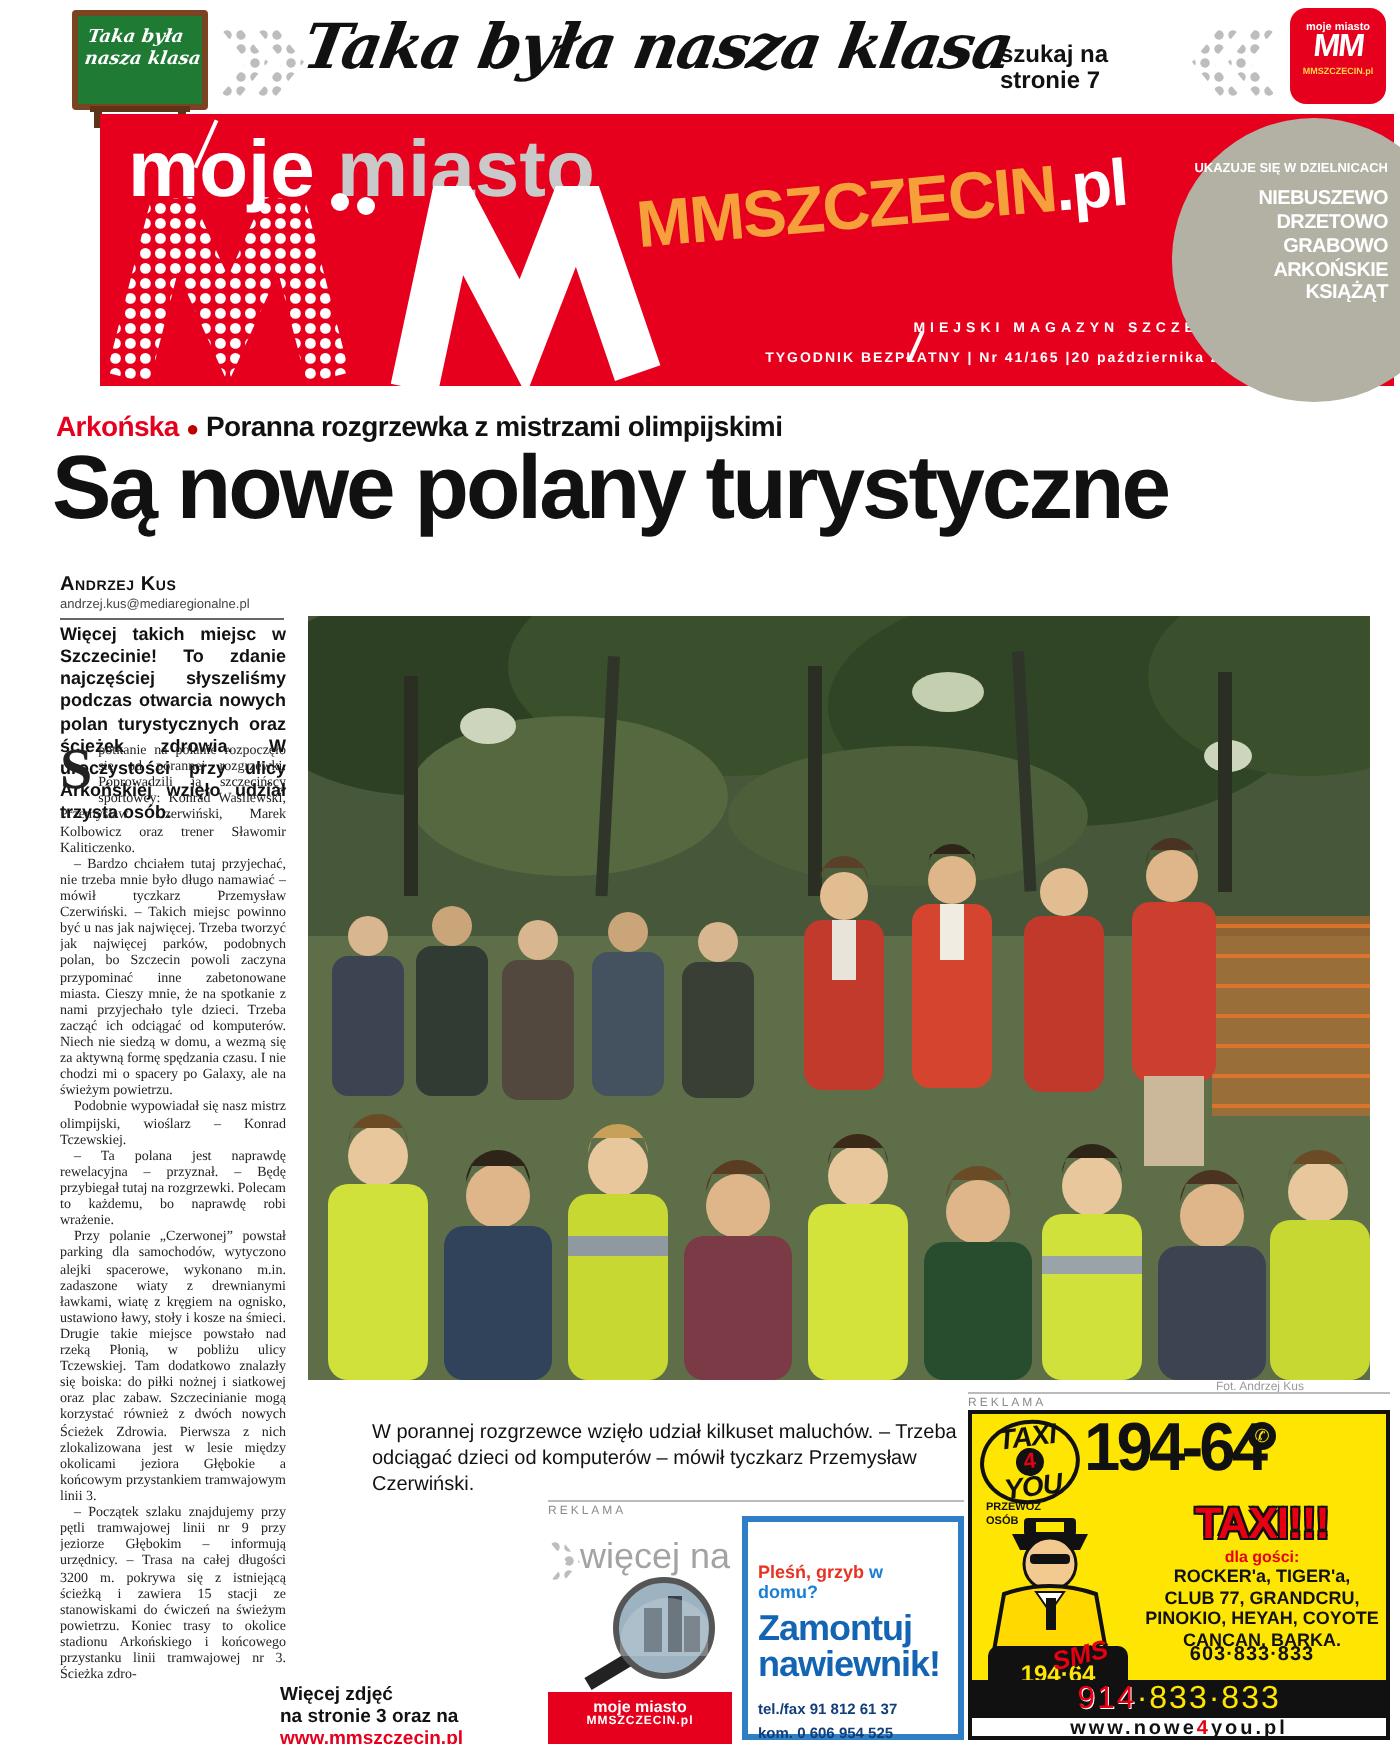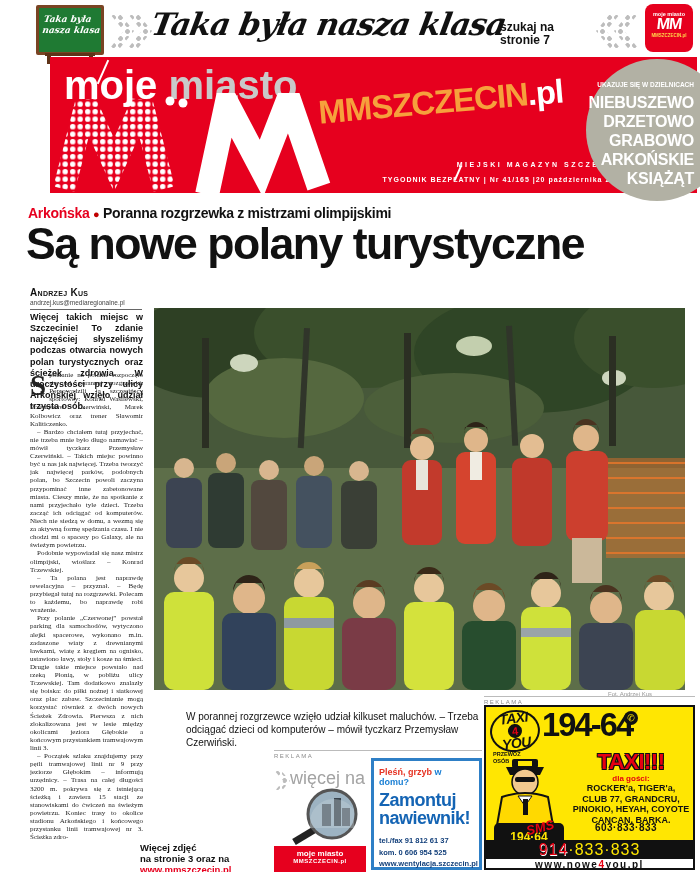--- a/index.html
+++ b/index.html
@@ -31,21 +31,21 @@
   .mh-miasto{color:#c9c9c9;}
   .mh-slash{position:absolute;width:2px;height:26px;background:#fff;transform:rotate(24deg);}
   .mh-site{position:absolute;left:268px;top:26px;font-size:33px;font-weight:900;color:#f6a03c;
            transform:rotate(-5deg);letter-spacing:-1px;white-space:nowrap;}
   .mh-site .tld{color:#fff;font-weight:700;}
   .mh-mag{position:absolute;right:78px;top:104px;font-size:7px;font-weight:bold;color:#fff;letter-spacing:2.5px;}
   .mh-issue{position:absolute;right:72px;top:119px;font-size:7px;font-weight:bold;color:#fff;letter-spacing:1px;}
   .circle{left:586px;top:59px;width:142px;height:142px;border-radius:50%;background:#b2b1a4;
           color:#fff;text-align:right;box-sizing:border-box;padding:22px 34px 0 0;}
   .circle .hdr{font-size:6.5px;font-weight:bold;line-height:1.25;margin-bottom:5px;}
-  .circle .district{font-size:16px;font-weight:800;line-height:1.18;letter-spacing:-0.3px;}
+  .circle .district{font-size:10px;font-weight:800;line-height:1.18;letter-spacing:-0.3px;}
 
   
   .kicker{left:28px;top:205px;font-size:14px;font-weight:800;letter-spacing:-0.3px;}
   .kicker .loc{color:#e6001e;}
   .kicker .dot{color:#c00000;font-size:11px;}
   .headline{left:26px;top:218px;width:668px;font-size:45px;font-weight:900;letter-spacing:-1.5px;
             transform:scaleX(0.99);transform-origin:left;white-space:nowrap;}
 
   
   .author{left:30px;top:287px;font-size:10px;font-weight:800;font-variant:small-caps;letter-spacing:0.3px;}
@@ -71,21 +71,21 @@
   
   .wiecej-ad{left:274px;top:760px;width:92px;height:112px;background:#fff;overflow:hidden;}
   .wiecej-text{position:absolute;left:16px;top:8px;font-size:18px;color:#a3a3a3;}
   .wiecej-bar{position:absolute;left:0;bottom:0;width:100%;height:26px;background:#e6001e;color:#fff;
               text-align:center;overflow:hidden;}
   .wiecej-bar .l1{font-size:8px;font-weight:bold;margin-top:3px;}
   .wiecej-bar .l2{font-size:6px;font-weight:bold;letter-spacing:0.5px;}
 
   
   .naw-ad{left:371px;top:758px;width:111px;height:112px;box-sizing:border-box;border:3px solid #2e7fc6;
-          background:#fff;padding:6px 5px;}
+          background:#fff;padding:20px 5px;}
   .naw-h{font-size:9px;font-weight:900;}
   .naw-h .r{color:#e63323;} .naw-h .b{color:#1a7fd4;}
   .naw-cta{font-size:18px;font-weight:900;color:#1464b4;line-height:0.98;margin-top:5px;letter-spacing:-0.5px;}
   .naw-tel{margin-top:8px;font-size:7.5px;font-weight:bold;color:#123f7a;line-height:1.5;}
 
   
   .taxi-ad{left:484px;top:705px;width:211px;height:165px;box-sizing:border-box;background:#ffe602;
            border:2px solid #111;overflow:hidden;}
   .taxi-logo{position:absolute;left:4px;top:3px;width:46px;text-align:center;border:2.5px solid #111;
              border-radius:50%;transform:rotate(-7deg);padding:1px 0;line-height:0.8;background:#ffe602;}

